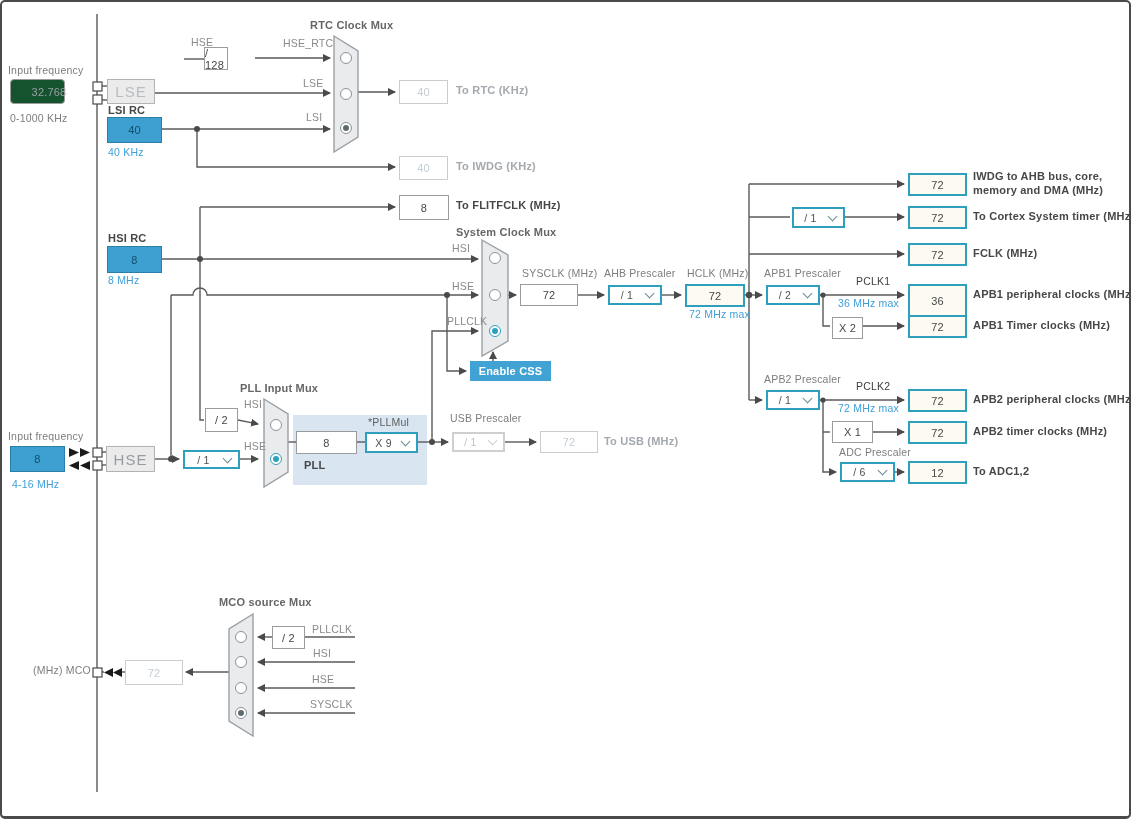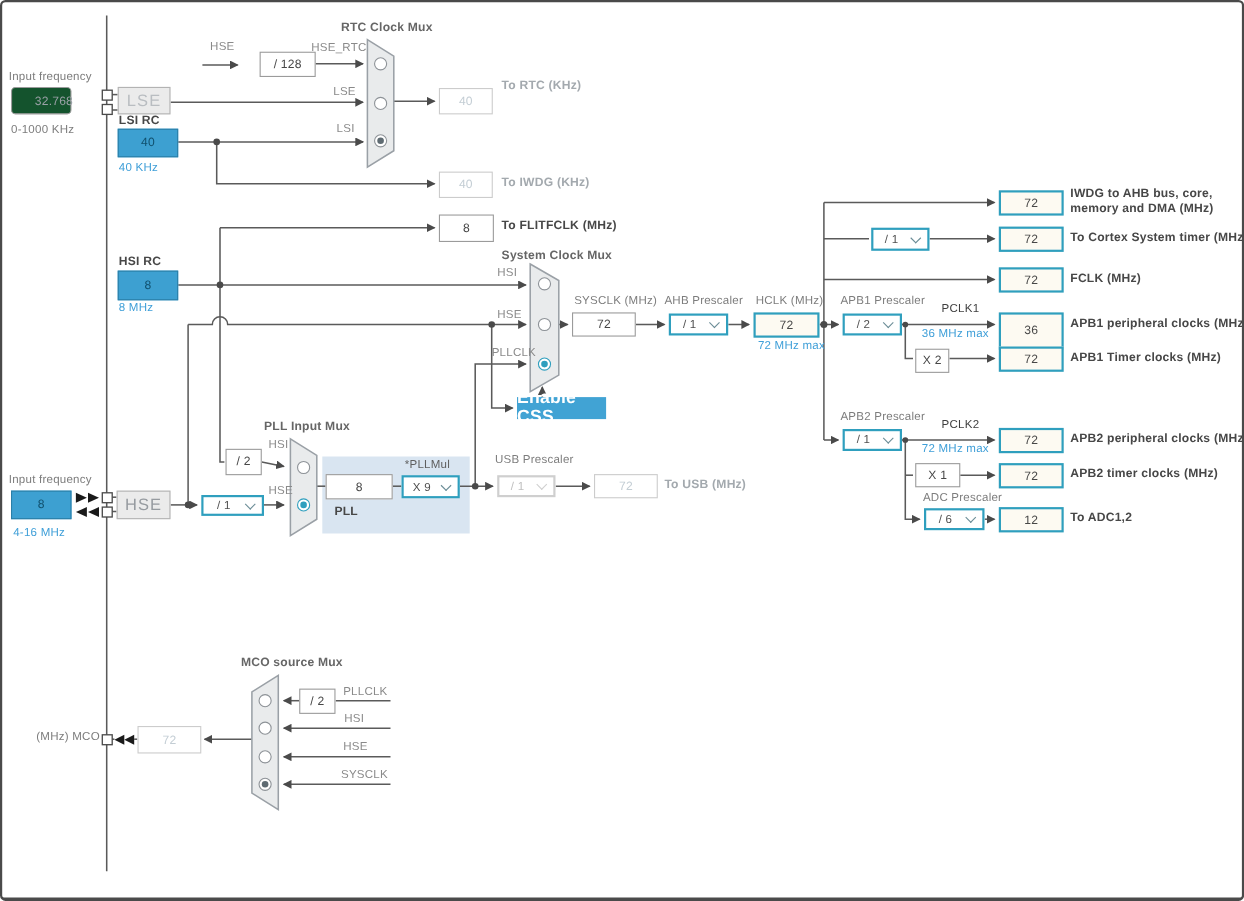--- a/index.html
+++ b/index.html
@@ -9,21 +9,21 @@
   #wiresvg{position:absolute;left:0;top:0;z-index:10;}
   .pllbg{position:absolute;left:293px;top:415px;width:134px;height:70px;background:#d9e5f1;z-index:5;}
   .bx{position:absolute;display:flex;align-items:center;justify-content:center;font-size:11px;
       box-sizing:border-box;background:#fff;border:1px solid #9b9b9b;color:#474747;z-index:20;}
   .bx.teal{border:2px solid #2f9fbe;background:#fdfaf2;}
   .bx.dis{border:1px solid #cccccc;color:#c3cdd4;}
   .bx.blue{background:#3da0d1;border:1px solid #2a7fa8;color:#10506e;}
   .bx.src{background:#ebebeb;border:1px solid #b3b3b3;color:#b9bdc1;font-size:15px;letter-spacing:1px;}
   .bx.srcdark{color:#969ba0;}
   .bx.rnd{border-radius:4px;background:#14532d;color:#9aa0a6;padding-left:23px;}
-  .bx.css{background:#41a3d4;border:none;color:#fff;font-weight:bold;font-size:16px;}
+  .bx.css{background:#41a3d4;border:none;color:#fff;font-weight:bold;font-size:11px;}
   .dd{position:absolute;display:flex;align-items:center;justify-content:center;background:#fff;
       border:2px solid #2f9fbe;box-sizing:border-box;font-size:10.5px;color:#4f4f4f;z-index:20;}
   .dd .ddt{padding-right:16px;}
   .dd .v{position:absolute;right:7px;top:50%;width:6px;height:6px;margin-top:-5px;
          border-right:1.6px solid #6a8c96;border-bottom:1.6px solid #6a8c96;transform:rotate(45deg);}
   .dd.dis{border-color:#cfcfcf;color:#bfbfbf;}
   .dd.dis .v{border-color:#cfcfcf;}
   .radio{position:absolute;width:12px;height:12px;border:1.5px solid #8d9297;border-radius:50%;
          background:#fff;box-sizing:border-box;z-index:25;}
   .radio.sel::after{content:"";position:absolute;inset:2px;background:#5f6b72;border-radius:50%;}
@@ -160,29 +160,29 @@
   <div class="t dark" style="left:108px;top:232px">HSI RC</div>
   <div class="bx blue" style="left:107px;top:246px;width:55px;height:27px">8</div>
   <div class="t blue" style="left:108px;top:274px">8 MHz</div>
   <div class="t" style="left:8px;top:430px">Input frequency</div>
   <div class="bx blue" style="left:10px;top:446px;width:55px;height:26px">8</div>
   <div class="t blue" style="left:12px;top:478px">4-16 MHz</div>
   <div class="bx src srcdark" style="left:106px;top:446px;width:49px;height:26px">HSE</div>
 
   <div class="t title" style="left:310px;top:19px">RTC Clock Mux</div>
   <div class="t g" style="left:191px;top:36px">HSE</div>
-  <div class="bx" style="left:236px;top:47px;width:51px;height:23px">/ 128</div>
+  <div class="bx" style="left:204px;top:47px;width:24px;height:23px">/ 128</div>
   <div class="t g" style="left:283px;top:37px">HSE_RTC</div>
   <div class="t g" style="left:303px;top:77px">LSE</div>
   <div class="t g" style="left:306px;top:111px">LSI</div>
   <div class="radio" style="left:340px;top:52px"></div>
   <div class="radio" style="left:340px;top:88px"></div>
   <div class="radio sel" style="left:340px;top:122px"></div>
   <div class="bx dis" style="left:399px;top:80px;width:49px;height:24px">40</div>
-  <div class="t dim" style="left:456px;top:72px">To RTC (KHz)</div>
+  <div class="t dim" style="left:456px;top:84px">To RTC (KHz)</div>
   <div class="bx dis" style="left:399px;top:156px;width:49px;height:24px">40</div>
   <div class="t dim" style="left:456px;top:160px">To IWDG (KHz)</div>
 
   <div class="bx" style="left:399px;top:195px;width:50px;height:25px">8</div>
   <div class="t dark" style="left:456px;top:199px">To FLITFCLK (MHz)</div>
 
   <div class="t title" style="left:456px;top:226px">System Clock Mux</div>
   <div class="t g" style="left:452px;top:242px">HSI</div>
   <div class="t g" style="left:452px;top:280px">HSE</div>
   <div class="t g" style="left:447px;top:315px">PLLCLK</div>

